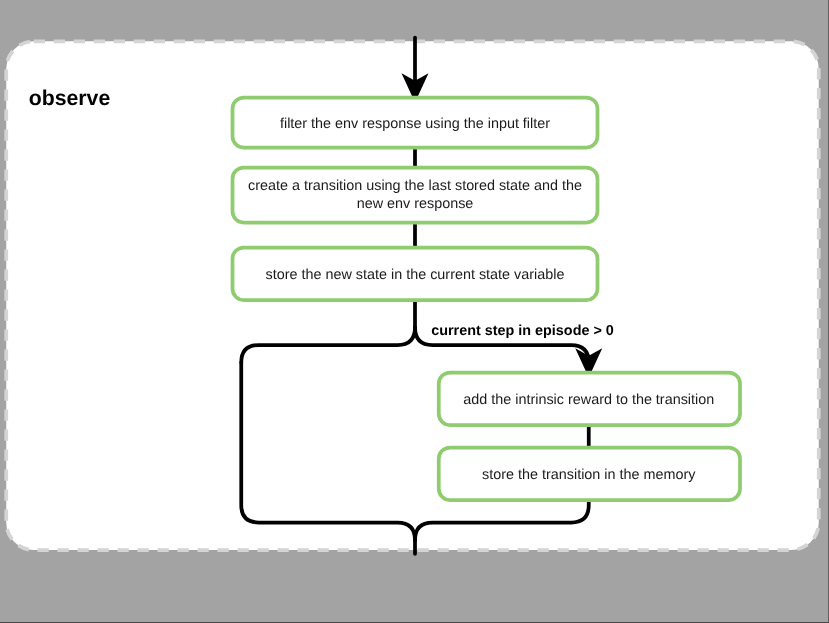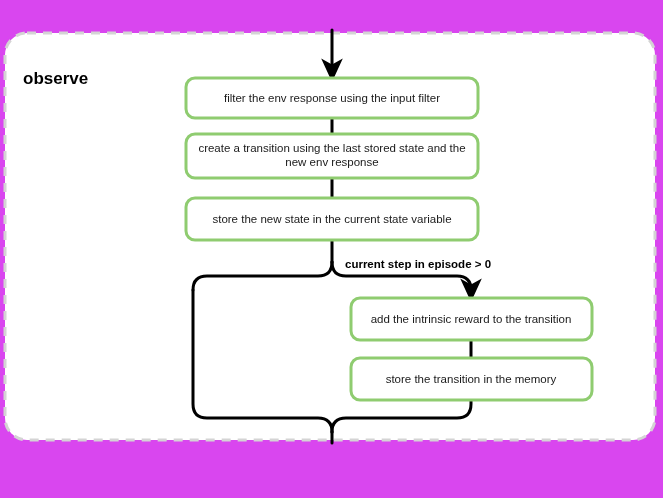--- a/index.html
+++ b/index.html
@@ -10,21 +10,21 @@
   body {
     width: 663px;
     height: 498px;
     overflow: hidden;
     font-family: "Liberation Sans", sans-serif;
   }
   #stage {
     position: relative;
     width: 663px;
     height: 498px;
-    background: #d946ef;
+    background: #a3a3a3;
   }
   #flow {
     position: absolute;
     top: 0;
     left: 0;
   }
   .group-title {
     font-weight: bold;
     font-size: 17px;
     fill: #000000;

